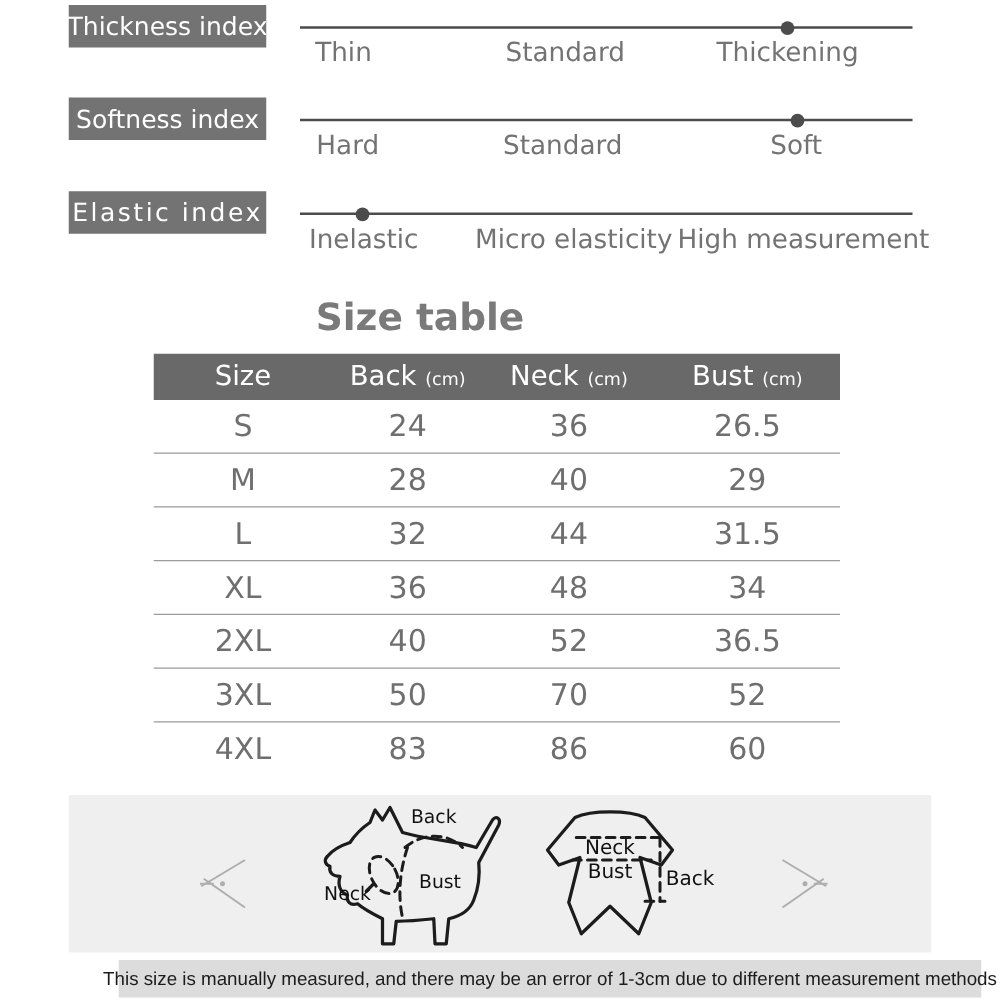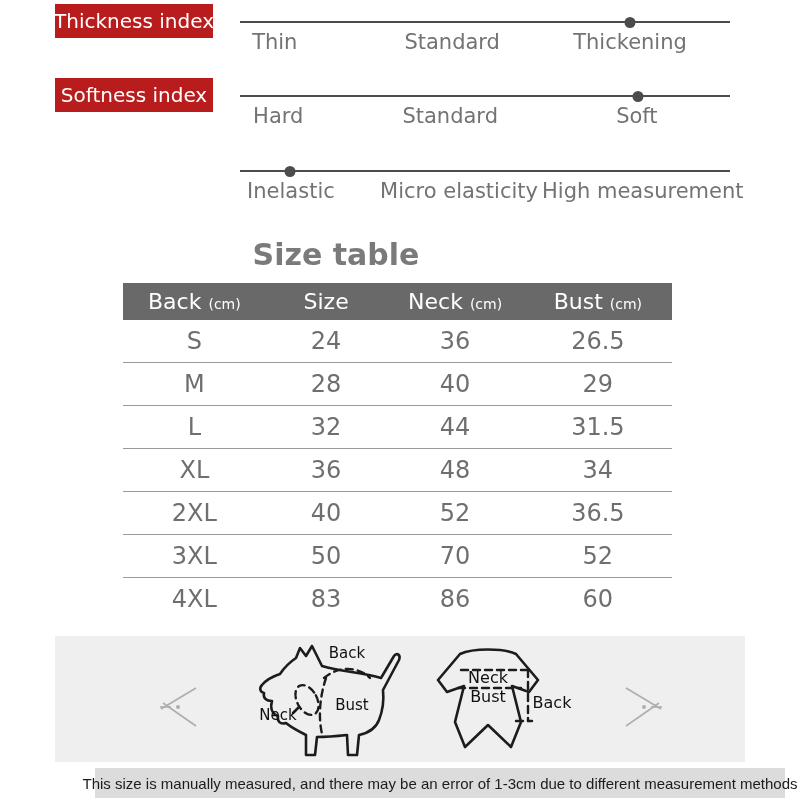--- a/index.html
+++ b/index.html
@@ -3,21 +3,21 @@
 <meta charset="utf-8">
 <style>
   html,body{margin:0;padding:0;background:#fff;}
   .page{position:relative;width:800px;height:800px;background:#fff;
         font-family:"DejaVu Sans",sans-serif;overflow:hidden;}
 
   
   .index-row{position:absolute;left:0;width:800px;height:64px;}
   #idx0{top:2px;} #idx1{top:76px;} #idx2{top:151px;}
   .index-box{position:absolute;left:55px;top:2px;width:158px;height:34px;
-             background:#b91c1c;color:#fff;display:flex;align-items:center;
+             background:#737373;color:#fff;display:flex;align-items:center;
              justify-content:center;font-size:20px;white-space:nowrap;}
   .index-box.spread{letter-spacing:2px;}
   .scale{position:absolute;left:240px;top:0;width:490px;height:64px;}
   .scale-line{position:absolute;left:0;top:19px;width:100%;height:2px;background:#4c4c4c;}
   .scale-dot{position:absolute;top:15px;width:11px;height:11px;border-radius:50%;
              background:#4c4c4c;transform:translateX(-50%);}
   .scale-label{position:absolute;top:28px;transform:translateX(-50%);
                font-size:21px;color:#737373;white-space:nowrap;}
 
   
@@ -73,35 +73,36 @@
     <div class="scale">
       <div class="scale-line"></div>
       <div class="scale-dot" style="left: 81.2%;"></div>
       <div class="scale-label" style="left: 7.8%;">Hard</div>
       <div class="scale-label" style="left: 42.9%;">Standard</div>
       <div class="scale-label" style="left: 81%;">Soft</div>
     </div>
   </div>
 
   <div class="index-row" id="idx2">
+    <div class="index-box spread">Elastic index</div>
     <div class="scale">
       <div class="scale-line"></div>
       <div class="scale-dot" style="left: 10.2%;"></div>
       <div class="scale-label" style="left: 10.4%;">Inelastic</div>
       <div class="scale-label" style="left: 44.7%;">Micro elasticity</div>
       <div class="scale-label" style="left: 82.2%;">High measurement</div>
     </div>
   </div>
 
   <div class="size-title">Size table</div>
 
   <div class="table">
     <div class="thead">
+      <div class="th"><span>Size</span></div>
       <div class="th"><span>Back</span> <span class="unit">(cm)</span></div>
-      <div class="th"><span>Size</span></div>
       <div class="th"><span>Neck</span> <span class="unit">(cm)</span></div>
       <div class="th"><span>Bust</span> <span class="unit">(cm)</span></div>
     </div>
     <div class="trow">
       <div class="td">S</div>
         <div class="td">24</div>
         <div class="td">36</div>
         <div class="td">26.5</div>
     </div>
     <div class="trow">

